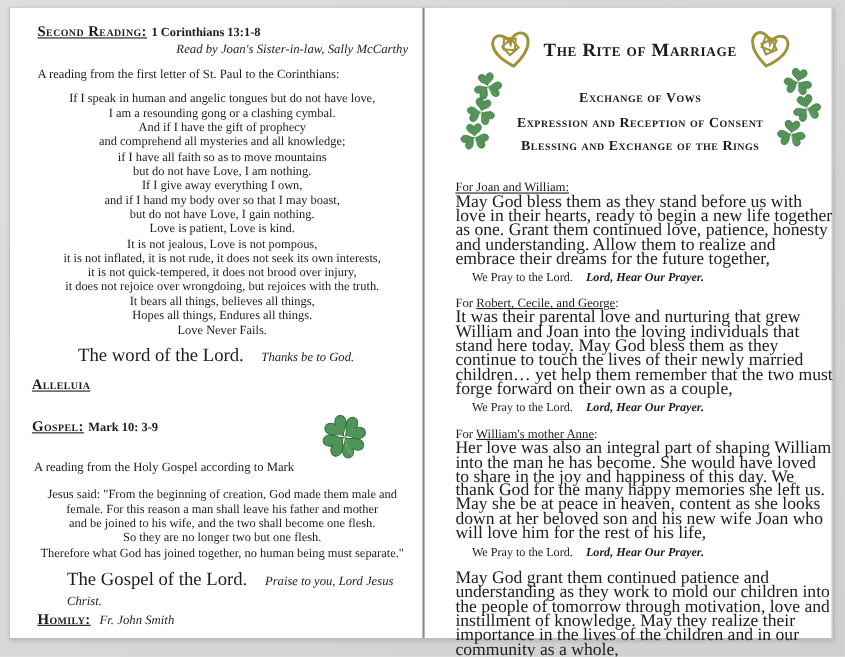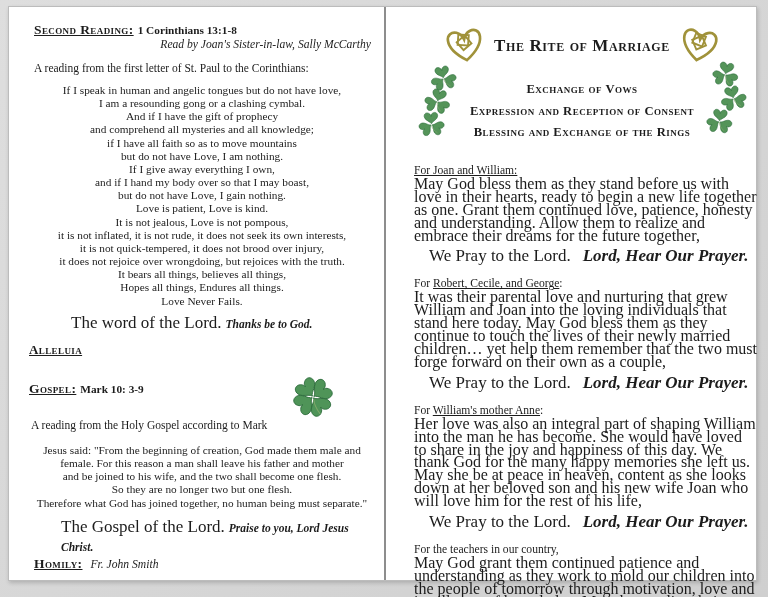--- a/index.html
+++ b/index.html
@@ -20,31 +20,31 @@
   
   .sc-head{font-variant:small-caps;font-weight:bold;font-size:13.5px;
     letter-spacing:0.4px;text-decoration:underline;}
   .sc-head-sm{font-variant:small-caps;font-weight:bold;font-size:13px;
     letter-spacing:0.4px;text-decoration:underline;}
   .ref{font-weight:bold;font-size:11.3px;margin-left:4px;}
   .readby{font-style:italic;font-size:11.6px;}
   .body-txt{font-size:11.5px;line-height:12.9px;}
   .poem{font-size:11.3px;line-height:13.15px;text-align:center;white-space:pre-line;}
   .closing-plain{font-size:17px;}
-  .closing-bold{font-weight:bold;font-style:italic;font-size:11.5px;margin-left:4px;}
+  .closing-bold{font-weight:normal;font-style:italic;font-size:11.5px;margin-left:16px;}
   .abs{position:absolute;}
   
   .rite-row{display:flex;align-items:center;justify-content:center;gap:10px;}
   .rite-title{font-variant:small-caps;font-weight:bold;font-size:17px;letter-spacing:0.6px;}
   .rite-item{font-variant:small-caps;font-weight:bold;font-size:12.6px;
     letter-spacing:0.5px;text-align:center;line-height:21.5px;}
   .prayer-title{font-size:11.6px;line-height:12.9px;}
   .prayer-title .u{text-decoration:underline;}
   .prayer-body{font-size:16px;line-height:12.9px;text-align:left;}
-  .resp{font-size:17px;margin-top:4px;margin-left:15px;margin-bottom:12px;}
+  .resp{font-size:11px;margin-top:4px;margin-left:15px;margin-bottom:12px;}
   .resp .bold{font-weight:bold;font-style:italic;margin-left:12px;}
   .prayer-block{margin:0;}
   .icon{position:absolute;}
 </style>
 </head>
 <body>
 
 <svg width="0" height="0" style="position:absolute">
   <defs>
     <symbol id="sym-shamrock3" viewBox="-20 -20 40 40">
@@ -186,20 +186,19 @@
           <div class="resp"><span>We Pray to the Lord.</span><span class="bold">Lord, Hear Our Prayer.</span></div>
         </div>
 
         <div class="prayer-block">
           <div class="prayer-title"><span>For </span><span class="u">William's mother Anne</span><span>:</span></div>
           <div class="prayer-body">Her love was also an integral part of shaping William into the man he has become.  She would have loved to share in the joy and happiness of this day. We thank God for the many happy memories she left us. May she be at peace in heaven, content as she looks down at her beloved son and his new wife Joan who will love him for the rest of his life,</div>
           <div class="resp"><span>We Pray to the Lord.</span><span class="bold">Lord, Hear Our Prayer.</span></div>
         </div>
 
         <div class="prayer-block">
-          <div class="prayer-title"><span>For the teachers in our country,</span><span class="u"></span><span></span></div>
           <div class="prayer-body">May God grant them continued patience and understanding as they work to mold our children into the people of tomorrow through motivation, love and instillment of knowledge.  May they realize their importance in the lives of the children and in our community as a whole,</div>
           <div class="resp"><span>We Pray to the Lord.</span><span class="bold">Lord, Hear Our Prayer.</span></div>
         </div>
       </div>
     </div>
   </div>
 </div>
 
 </body></html>

